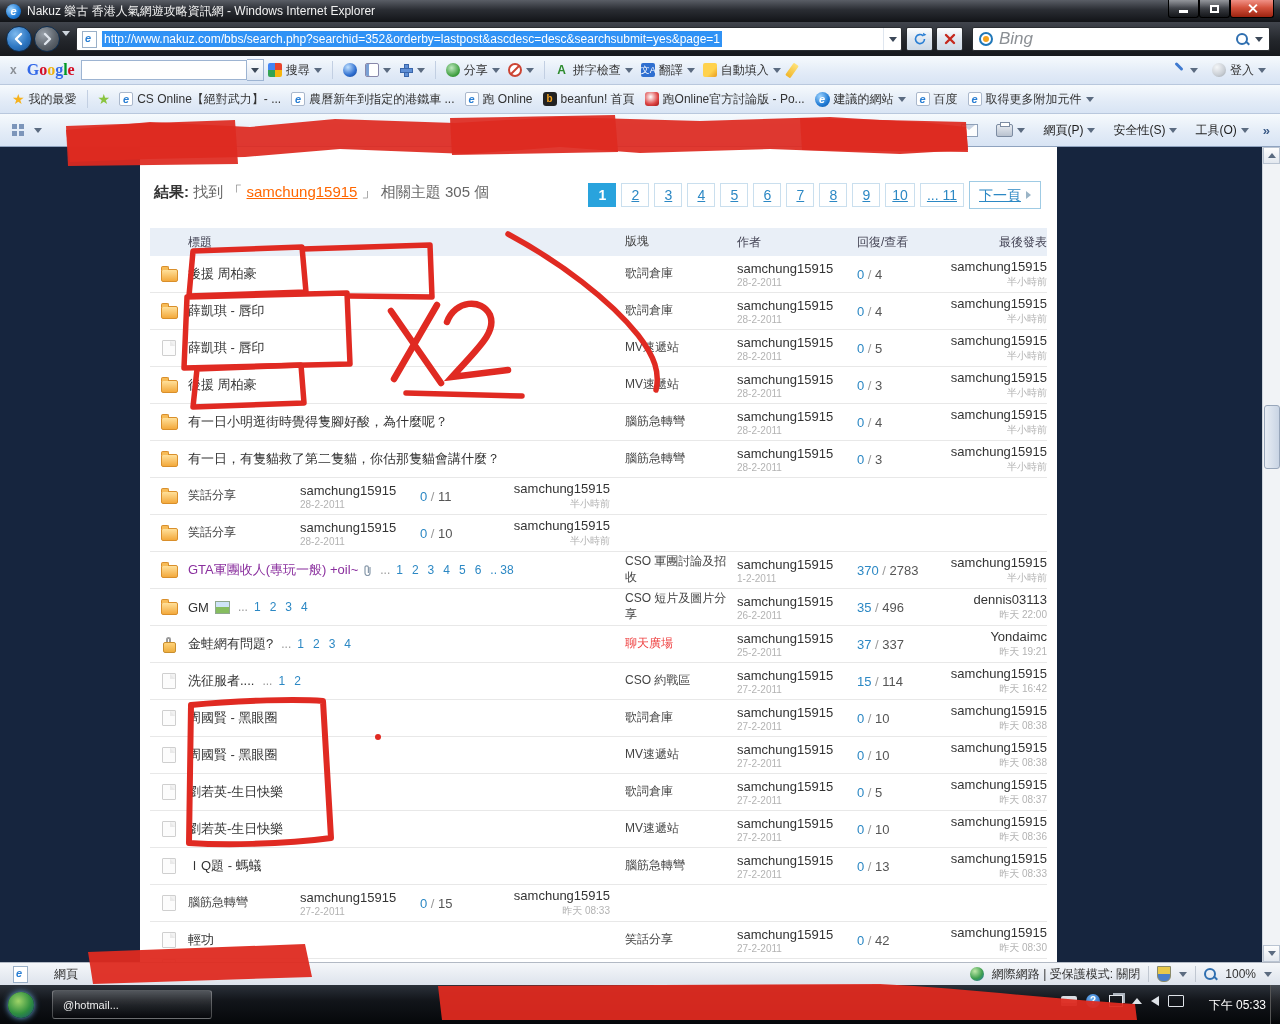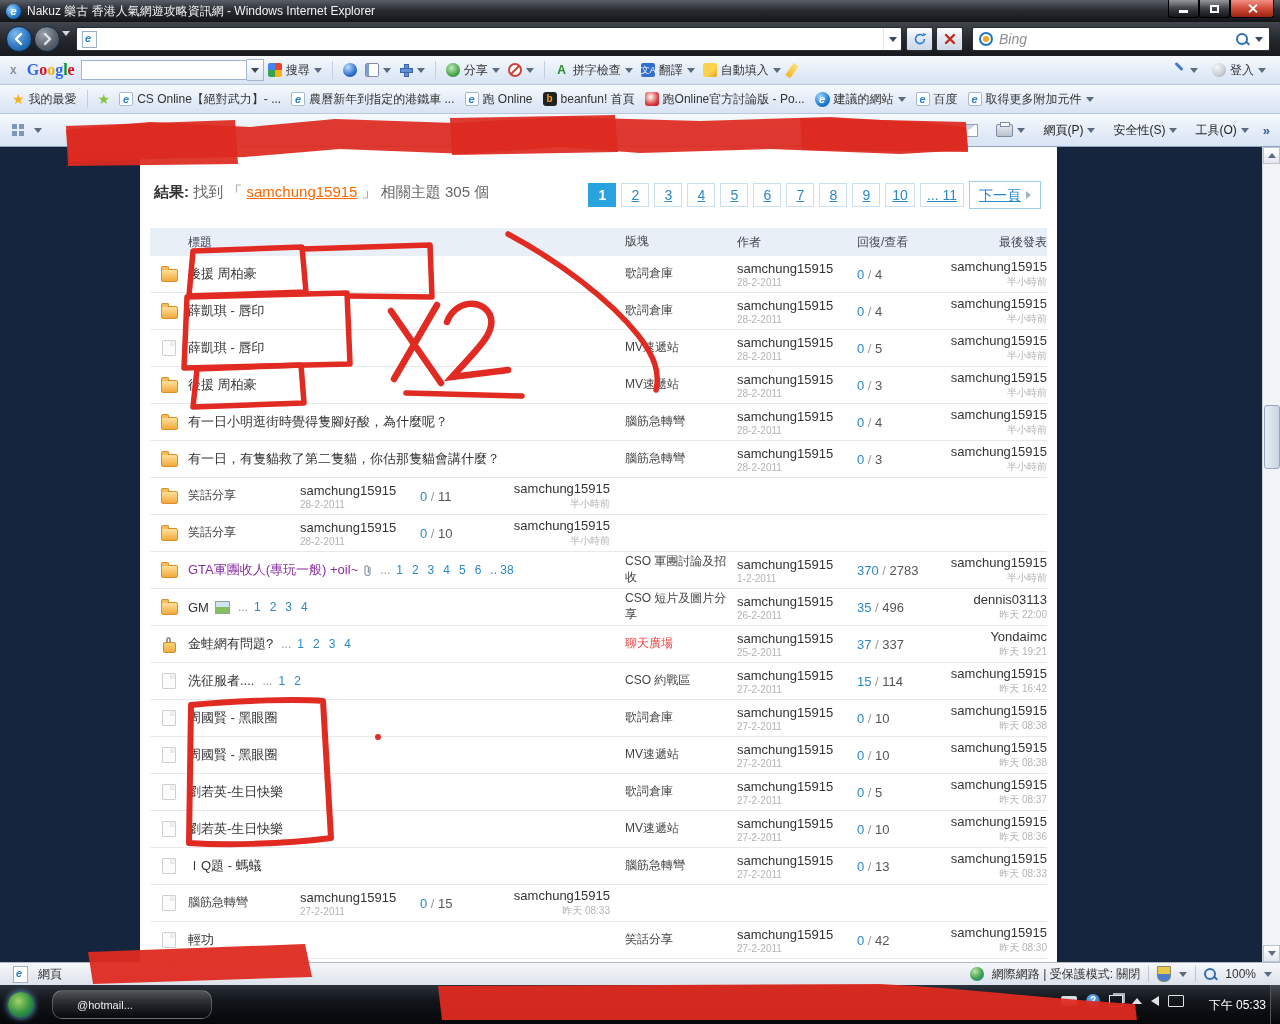--- a/index.html
+++ b/index.html
@@ -36,21 +36,21 @@
   .url-sel{font-size:12px;color:#fff;background:#3092f5;padding:1px 2px;white-space:nowrap;overflow:hidden}
   .field-dd{margin-left:auto;width:17px;height:22px;display:flex;align-items:center;justify-content:center;border-left:1px solid #dfe6ef}
   .field-dd .tri-down{border-top-color:#3c4858}
   .navbtn{position:absolute;top:5px;width:27px;height:24px;background:linear-gradient(#fdfefe,#dfe7f0 50%,#cdd9e6);
     border:1px solid #2a2d31;border-radius:2px;display:flex;align-items:center;justify-content:center;box-sizing:border-box}
   .btn-refresh{left:906px}.btn-stop{left:936px}
   .searchbox{position:absolute;left:972px;top:5px;width:298px;height:24px;background:#fff;
     border:1px solid #2a2d31;border-radius:2px;display:flex;align-items:center;box-sizing:border-box}
   .bing-ico{width:14px;height:14px;border-radius:50%;border:2px solid #2077b8;box-sizing:border-box;margin:0 6px;position:relative}
   .bing-ico:before{content:"";position:absolute;left:2px;top:2px;width:6px;height:6px;border-radius:50%;background:#f6a21d}
-  .bing-text{font-size:14px;font-style:italic;color:#8b8f94}
+  .bing-text{font-size:17px;font-style:italic;color:#8b8f94}
   .search-tools{margin-left:auto;display:flex;align-items:center;gap:6px;padding-right:6px}
   
   .bar{position:absolute;left:0;width:1280px;box-sizing:border-box;display:flex;align-items:center;
     background:linear-gradient(#f6fafd,#e2ebf7 60%,#d8e4f4);border-bottom:1px solid #b9c8dd;font-size:12px;color:#333}
   .gbar{top:56px;height:29px;padding:0 6px}
   .favbar{top:85px;height:29px;padding:0 8px}
   .cmdbar{top:114px;height:33px;padding:0 6px;border-bottom:1px solid #8fa3bf}
   .vsep{width:1px;height:18px;background:#c2cfe2;margin:0 6px}
   .tb-item{display:flex;align-items:center;gap:4px;padding:2px 4px;border-radius:2px;white-space:nowrap}
   .glogo{font-family:"Liberation Serif",serif;font-size:16px;font-weight:bold;margin:0 6px;letter-spacing:0}
@@ -144,37 +144,37 @@
     border:1px solid #bac4d2;box-sizing:border-box;display:flex;align-items:center;justify-content:center}
   .sb-up{top:0}.sb-down{bottom:0}
   .tri-up-s{width:0;height:0;border-left:4px solid transparent;border-right:4px solid transparent;border-bottom:5px solid #5b6b80}
   .tri-down-s{width:0;height:0;border-left:4px solid transparent;border-right:4px solid transparent;border-top:5px solid #5b6b80}
   .sb-thumb{position:absolute;left:1px;top:258px;width:14px;height:62px;border:1px solid #98a6ba;border-radius:3px;
     background:linear-gradient(90deg,#e8edf4,#c9d4e4)}
   
   .statusbar{position:absolute;top:962px;left:0;width:1280px;height:23px;
     background:linear-gradient(#f5f7fa,#dde3ec);border-top:1px solid #b2b9c4;display:flex;align-items:center;
     font-size:12px;color:#333;box-sizing:border-box;padding:0 8px}
-  .sb-left{display:flex;align-items:center;gap:5px}
+  .sb-left{display:flex;align-items:center;gap:21px}
   .sb-right{margin-left:auto;display:flex;align-items:center;gap:8px}
   .globe{width:14px;height:14px;border-radius:50%;background:radial-gradient(circle at 35% 30%,#bfe8a8,#3f9f4f 55%,#1c6fae)}
   .shield{width:12px;height:14px;background:linear-gradient(#e8c84a 50%,#4a7ec8 50%);border-radius:0 0 6px 6px;border:1px solid #8a8a6a}
   .mag{width:13px;height:13px;position:relative}
   .mag:before{content:"";position:absolute;left:0;top:0;width:8px;height:8px;border:2px solid #2f6fb0;border-radius:50%}
   .mag:after{content:"";position:absolute;left:9px;top:9px;width:5px;height:2px;background:#2f6fb0;transform:rotate(45deg)}
   .sb-sep{width:1px;height:16px;background:#c0c7d1}
   
   .taskbar{position:absolute;top:985px;left:0;width:1280px;height:39px;
     background:linear-gradient(#2b313a,#12151a 40%,#05070a)}
   .orb{position:absolute;left:8px;top:7px;width:26px;height:26px;border-radius:50%;
     background:radial-gradient(circle at 40% 35%,#9fd468,#2f8f3f 55%,#14477a);box-shadow:0 0 6px #6fb3e8}
-  .task-btn{position:absolute;left:52px;top:5px;width:160px;height:29px;border-radius:10px;
+  .task-btn{position:absolute;left:52px;top:5px;width:160px;height:29px;border-radius:3px;
     background:linear-gradient(rgba(255,255,255,.22),rgba(255,255,255,.07) 55%,rgba(0,0,0,.1));
     border:1px solid rgba(255,255,255,.25);color:#eee;font-size:11px;display:flex;align-items:center;
-    padding:0 24px;box-sizing:border-box;white-space:nowrap;overflow:hidden}
+    padding:0 10px;box-sizing:border-box;white-space:nowrap;overflow:hidden}
   .tray{position:absolute;right:96px;top:9px;display:flex;align-items:center;gap:9px}
   .kb-ico{width:16px;height:10px;background:#d8dce2;border-radius:2px;box-shadow:inset 0 -3px #9aa2ac}
   .help-ico{width:14px;height:14px;border-radius:50%;background:radial-gradient(circle at 40% 35%,#6fb3f0,#1b5cb8);
     color:#fff;font-size:10px;font-weight:bold;line-height:14px;text-align:center}
   .tri-up-w{width:0;height:0;border-left:5px solid transparent;border-right:5px solid transparent;border-bottom:6px solid #dfe3e8}
   .spk{width:0;height:0;border-top:5px solid transparent;border-bottom:5px solid transparent;border-right:8px solid #dfe3e8;position:relative}
   .net-ico{width:14px;height:10px;border:1px solid #dfe3e8;border-radius:1px}
   .win-ico{width:12px;height:10px;border:1px solid #dfe3e8;box-shadow:3px -3px 0 -1px #aab2bc}
   .clock{position:absolute;right:14px;top:12px;color:#fff;font-size:12px}
   .showdesk{position:absolute;right:0;top:0;width:9px;height:39px;border-left:1px solid #555;
@@ -208,20 +208,21 @@
       </svg>
   </div>
   <div class="navcircle fwd">
     <svg width="14" height="14" viewBox="0 0 14 14">
         <path d="M5 2 L10 7 L5 12" fill="none" stroke="#dfe5ec" stroke-width="2.4" stroke-linecap="round" stroke-linejoin="round"></path>
       </svg>
   </div>
   <div class="navdd"><span class="tri-down"></span></div>
   <div class="addressbar">
     <span class="page-ico"></span>
+    <span class="url-sel">http://www.nakuz.com/bbs/search.php?searchid=352&amp;orderby=lastpost&amp;ascdesc=desc&amp;searchsubmit=yes&amp;page=1</span>
     <span class="field-dd">
         <span class="tri-down"></span>
       </span>
   </div>
   <div class="navbtn btn-refresh">
     <svg width="14" height="14" viewBox="0 0 14 14">
         <path d="M11.5 7a4.5 4.5 0 1 1-1.4-3.2" fill="none" stroke="#2a7fd4" stroke-width="1.6"></path>
         <path d="M10 .8 L10.3 4.2 L13.4 2.8 Z" fill="#2a7fd4"></path>
       </svg>
   </div>

